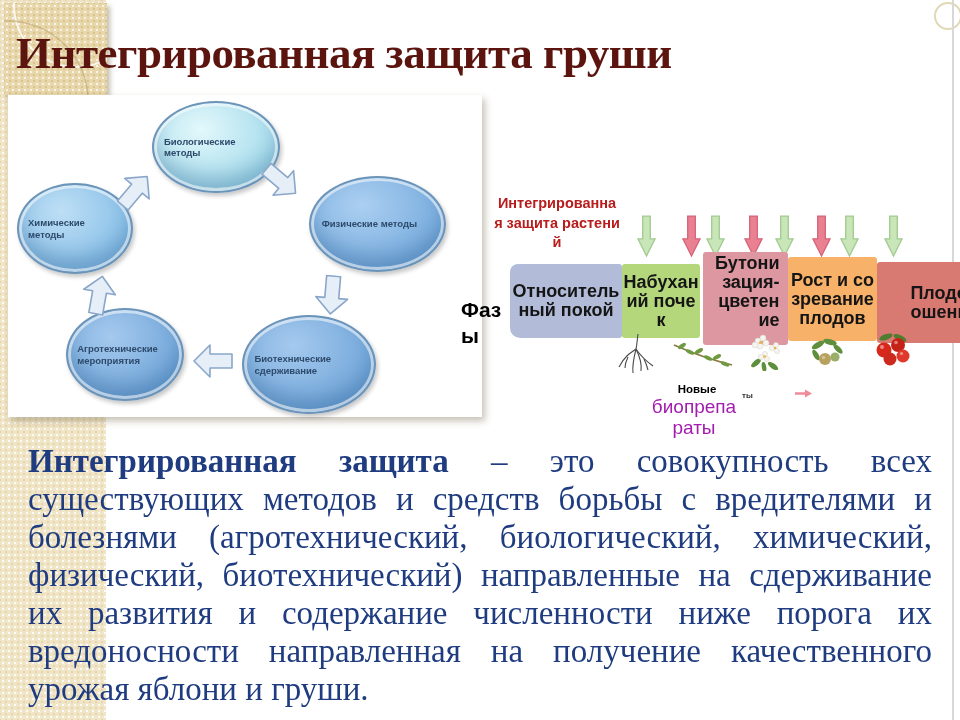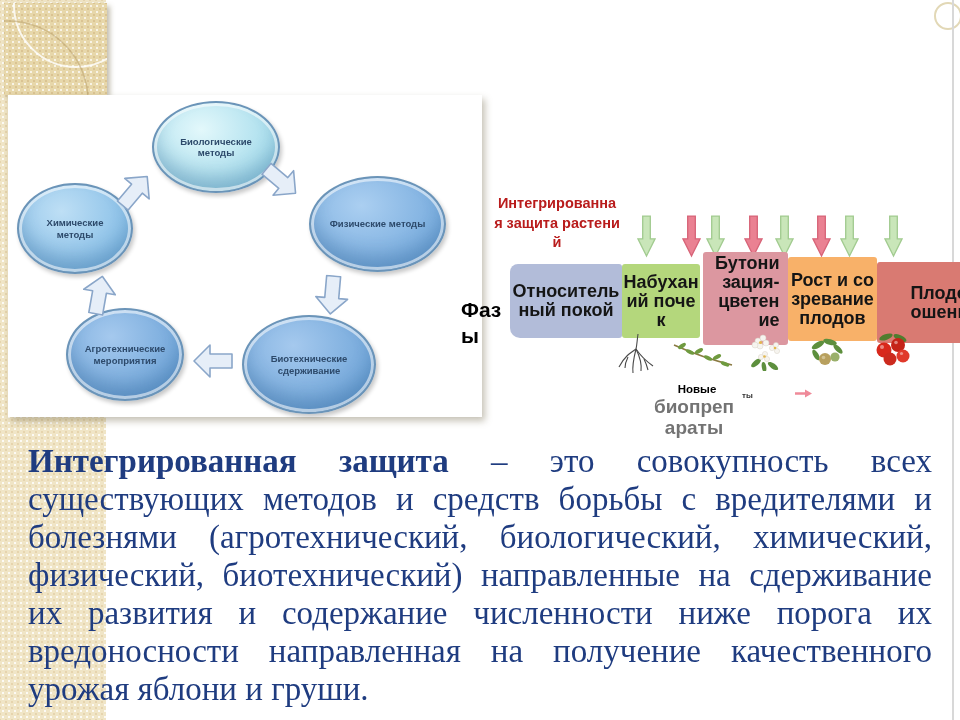--- a/index.html
+++ b/index.html
@@ -42,21 +42,21 @@
     font-family:"Liberation Serif", serif; font-weight:bold;
     font-size:45px; line-height:50px; color:#5b140e; letter-spacing:-.5px;
   }
   
   .cycle-panel{
     position:absolute; left:8px; top:95px; width:474px; height:322px;
     background:#ffffff; box-shadow:3px 4px 7px rgba(110,100,70,.40);
   }
   .node{
     position:absolute; border-radius:50%;
-    display:flex; align-items:center; justify-content:center; text-align:center;
+    display:flex; align-items:center; justify-content:center; text-align:left;
     font-size:9.5px; font-weight:bold; line-height:11.5px; color:#2d4a6b;
     border:2px solid #6b94b8;
     box-shadow: inset 0 0 0 3px rgba(255,255,255,.55),
                 inset 0 -14px 18px rgba(30,80,130,.28),
                 2px 3px 4px rgba(0,0,0,.22);
   }
   .node span{display:block; width:84%;}
   .node-bio {left:144px; top:6px;   width:124px; height:88px; background:radial-gradient(ellipse at 38% 30%, #e3f8fb 0%, #9fd9ea 78%);}
   .node-phys{left:301px; top:81px;  width:133px; height:92px; background:radial-gradient(ellipse at 38% 30%, #abcff1 0%, #74a9dc 78%);}
   .node-biot{left:234px; top:220px; width:130px; height:95px; background:radial-gradient(ellipse at 38% 30%, #a5c9ee 0%, #6ea4d8 78%);}
@@ -98,21 +98,21 @@
   .st3 span{width:80%; margin:0 auto;text-align:right;}
   .st4{left:788px; top:257px; width:89px;  height:84px;}
   .st5{left:877px; top:262px; width:71px;  height:81px;}
   .plant{position:absolute;}
   .ann-novye{
     position:absolute; left:655px; top:383px; width:84px; text-align:center;
     font-size:11.5px; font-weight:bold; color:#000;
   }
   .ann-bioprep{
     position:absolute; left:650px; top:396px; width:88px; text-align:center;
-    font-size:19px; font-weight:bold; line-height:21px; color:#737373; word-break:break-all;
+    font-size:19px; font-weight:normal; line-height:21px; color:#a21caf; word-break:break-all;
   }
   .ann-tiny{
     position:absolute; left:742px; top:391px; font-size:8px; font-weight:bold; color:#333;
   }
   .ann-chem{
     position:absolute; left:800px; top:363px; width:100px; text-align:center;
     font-size:19px; font-weight:bold; line-height:21px; color:#000; word-break:break-all;
   }
   .mini-arrow{position:absolute; left:795px; top:384px; width:18px; height:9px;}
   
@@ -131,20 +131,21 @@
   <div class="left-strip"></div>
   <div class="corner-square">
     <svg width="103" height="92" viewBox="0 0 103 92">
       <circle cx="72" cy="2" r="62" fill="none" stroke="rgba(255,255,255,.8)" stroke-width="2"></circle>
       <circle cx="4" cy="98" r="80" fill="none" stroke="rgba(185,160,105,.55)" stroke-width="1.5"></circle>
     </svg>
   </div>
   <div class="corner-circle"></div>
   <div class="right-rule"></div>
 
+  <div class="title">Интегрированная защита груши</div>
 
   <div class="cycle-panel">
     <div class="node node-bio">
       <span>Биологические методы</span>
     </div>
     <div class="node node-phys">
       <span>Физические методы</span>
     </div>
     <div class="node node-biot">
       <span>Биотехнические сдерживание</span>

